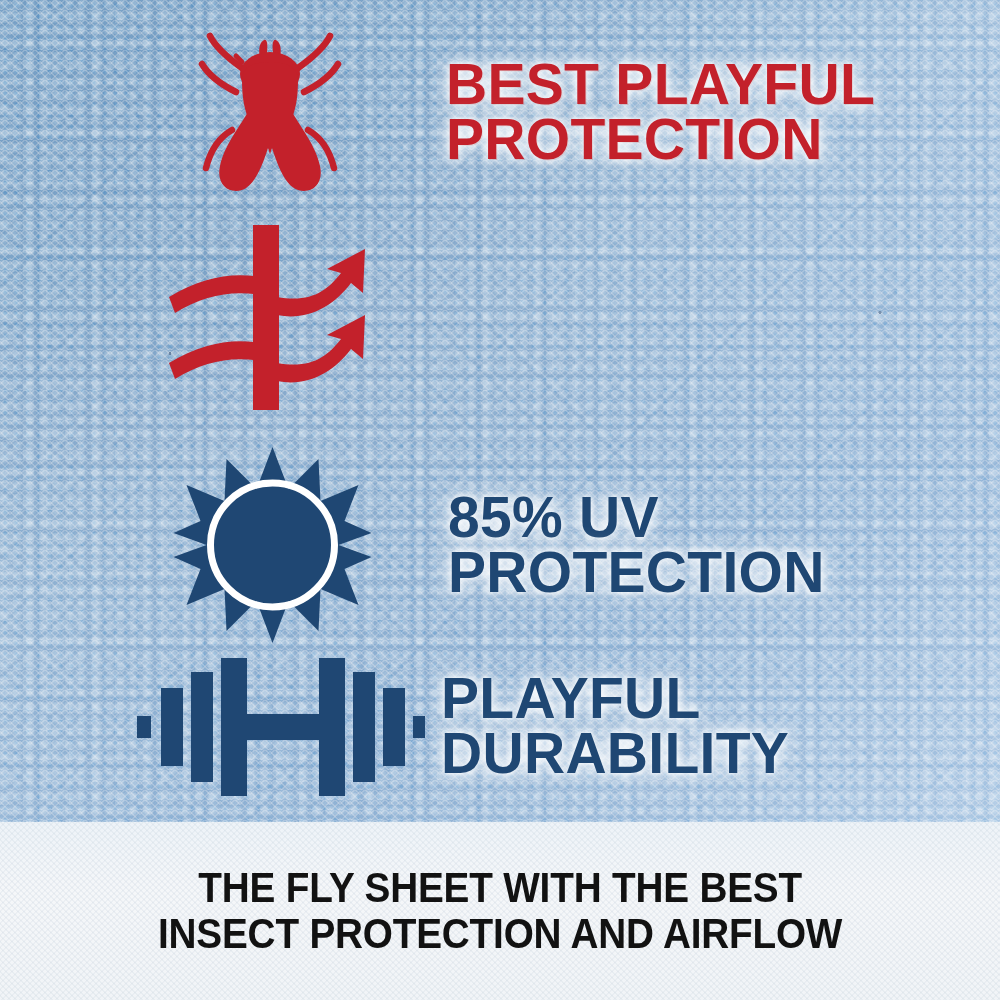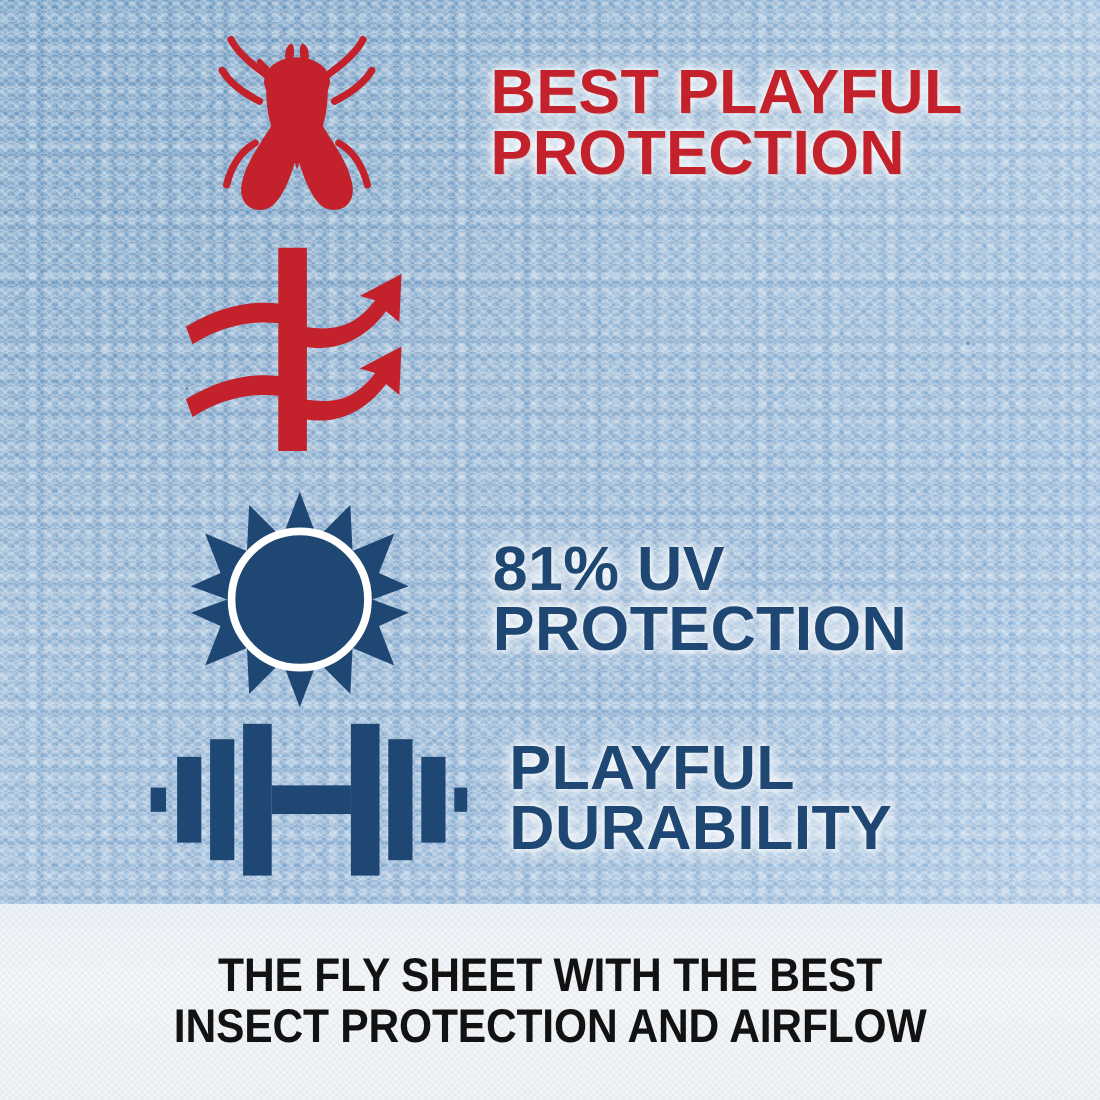--- a/index.html
+++ b/index.html
@@ -152,21 +152,21 @@
 
         <polygon fill="#1f4773" points="
           100,2 116,44 146,14 148,56 186,40 172,76 199,88 166,100
           199,112 172,124 186,160 148,144 146,186 116,156 100,198
           84,156 54,186 52,144 14,160 28,124 1,112 34,100
           1,88 28,76 14,40 52,56 54,14 84,44"></polygon>
 
         <circle cx="100" cy="100" r="62" fill="none" stroke="#ffffff" stroke-width="7"></circle>
       </svg>
     </div>
-    <p class="label navy" style="font-size:57px;margin-left:68px;">81% UV
+    <p class="label navy" style="font-size:57px;margin-left:68px;">85% UV
 PROTECTION</p>
   </div>
 
   <div class="row" style="left:135px;top:648px;width:860px;height:155px;">
     <div class="icon-wrap" style="width:290px;height:155px;">
       <svg width="290" height="155" viewBox="0 0 290 155" xmlns="http://www.w3.org/2000/svg">
         <g fill="#1f4773">
 
           <rect x="2" y="68" width="14" height="22"></rect>
 
@@ -177,21 +177,21 @@
           <rect x="112" y="66" width="72" height="26"></rect>
 
           <rect x="184" y="10" width="26" height="138"></rect>
           <rect x="218" y="24" width="22" height="110"></rect>
           <rect x="248" y="40" width="22" height="78"></rect>
 
           <rect x="278" y="68" width="12" height="22"></rect>
         </g>
       </svg>
     </div>
-    <p class="label navy" style="font-size:57px;margin-left:38px;">PLAYFUL
+    <p class="label navy" style="font-size:57px;margin-left:16px;">PLAYFUL
 DURABILITY</p>
   </div>
 
   <div class="caption">
     <p class="caption-text">THE FLY SHEET WITH THE BEST
 INSECT PROTECTION AND AIRFLOW</p>
   </div>
 
 </div>
 

